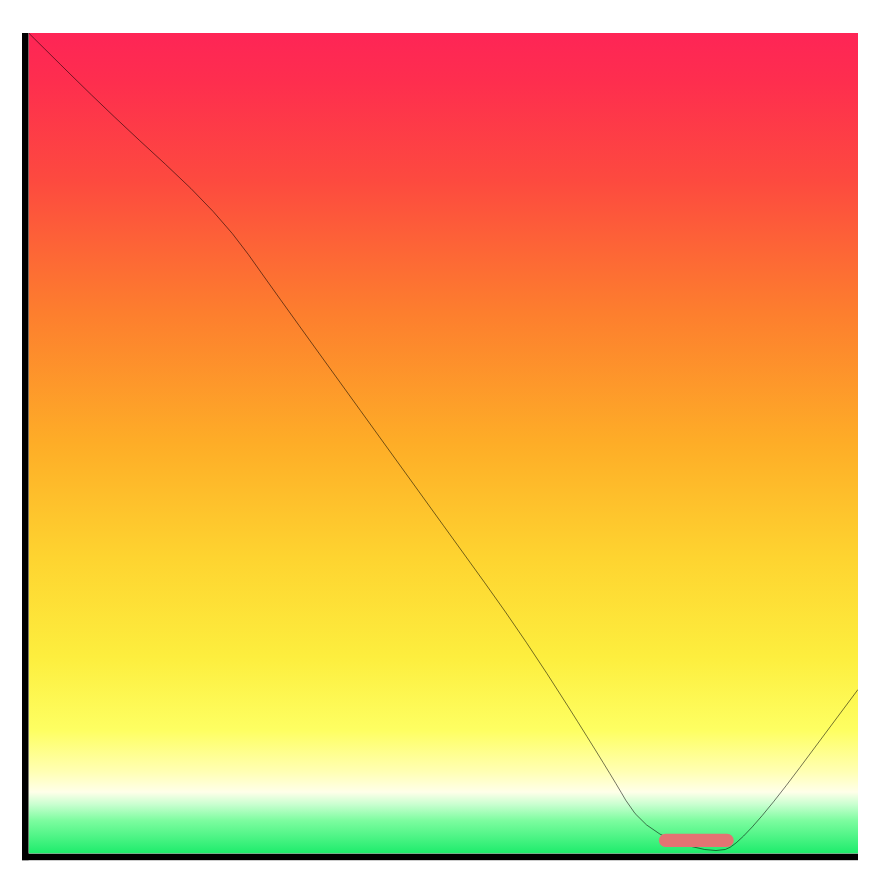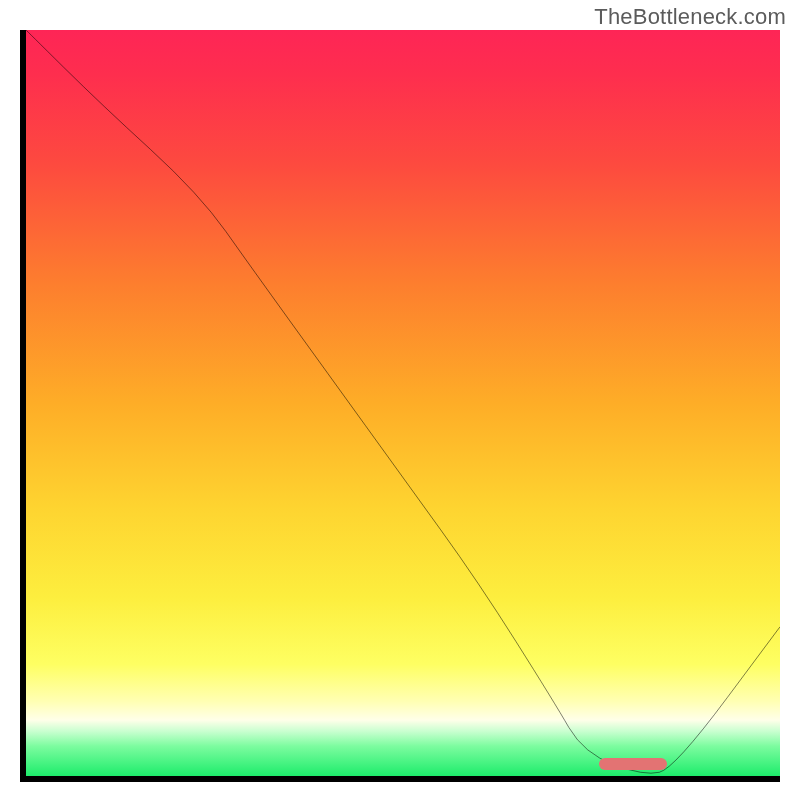--- a/index.html
+++ b/index.html
@@ -68,21 +68,20 @@
     height: 12px;
     border-radius: 6px;
     background: #e37373;
   }
 </style>
 </head>
 <body>
 
 <div class="container">
 
-  <div class="watermark">TheBottleneck.com</div>
 
   <div class="plot-frame">
     <div class="gradient"></div>
 
     <svg class="curve" viewBox="0 0 100 100" preserveAspectRatio="none">
       <g transform="translate(0,100) scale(1,-1)">
         <path id="curve-path" fill="none" stroke="#000" stroke-width="0.5" vector-effect="non-scaling-stroke" stroke-linejoin="round" d="M 0 100 Q 0 100 5 95 Q 10 90 16.5 84 Q 23 78 26.5 73 Q 30 68 35 61 Q 40 54 45 47 Q 50 40 55 33 Q 60 26 65 18 Q 70 10 72 6.5 Q 74 3 78 1.5 Q 82 0 84 0.5 Q 86 1 93 10.5 L 100 20"></path>
       </g>
     </svg>
 

